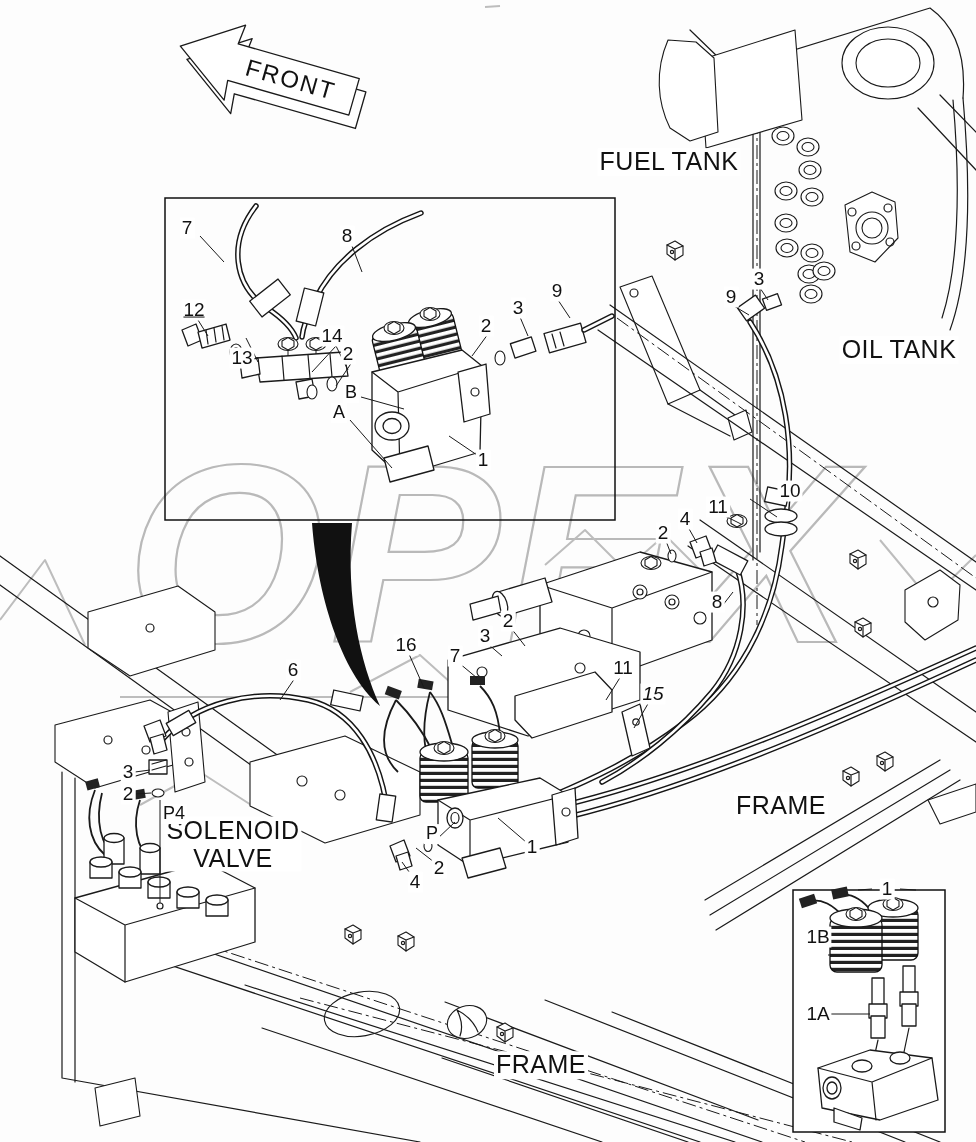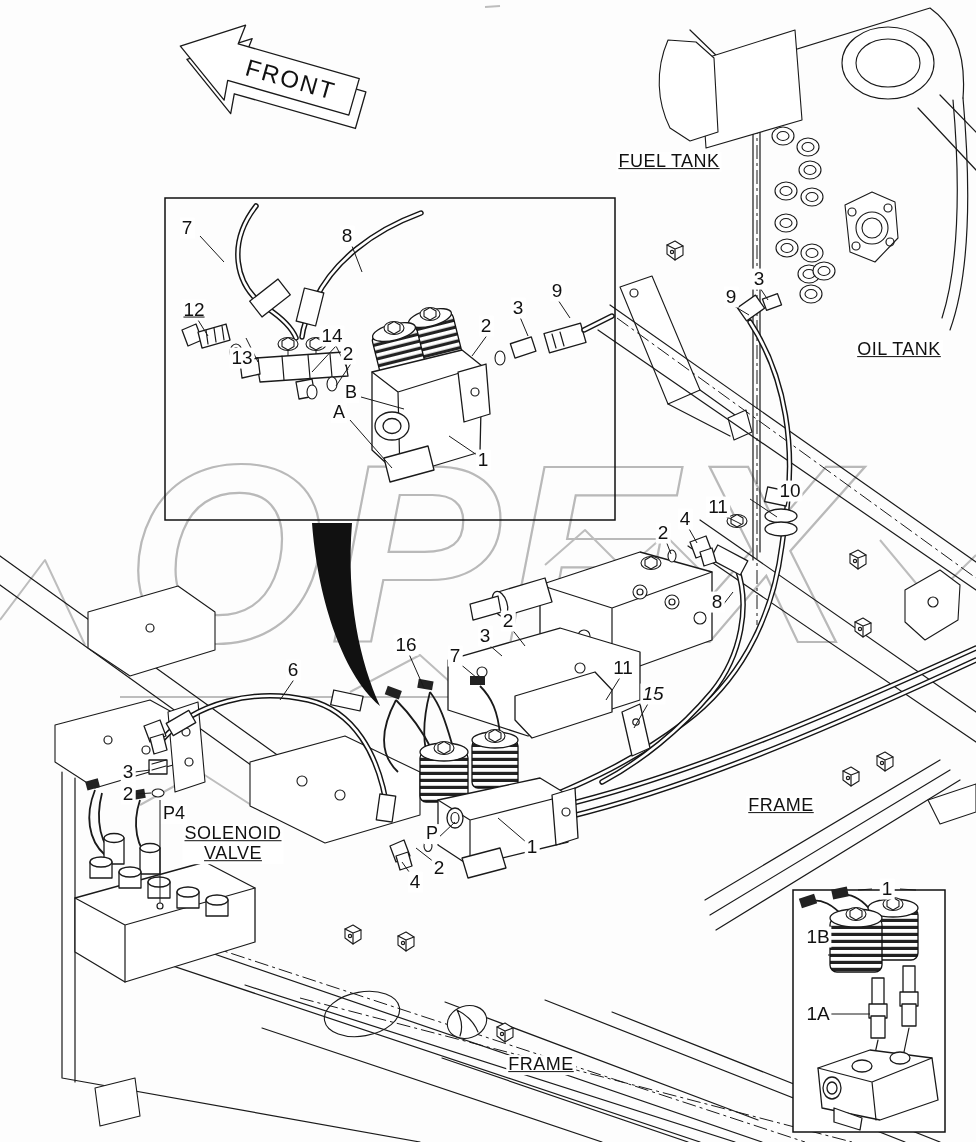--- a/index.html
+++ b/index.html
@@ -15,21 +15,21 @@
   .hose-o{stroke:#151515;stroke-width:5.5;fill:none;stroke-linecap:round;}
   .hose-i{stroke:#ffffff;stroke-width:2.6;fill:none;stroke-linecap:round;}
   .leader{stroke:#1a1a1a;stroke-width:1;fill:none;}
   .wm{fill:none;stroke:#b9b9b9;stroke-width:2.2;font-weight:bold;font-style:italic;
       letter-spacing:6px;font-family:"Liberation Sans",sans-serif;}
   .frontTxt{fill:#111;font-size:24px;letter-spacing:2px;font-family:"Liberation Sans",sans-serif;}
   #labels-layer{position:absolute;left:0;top:0;width:100%;height:100%;pointer-events:none;}
   .lbl{position:absolute;transform:translate(-50%,-50%);color:#111;background:#fff;
        padding:0 2px;line-height:1.1;white-space:pre;text-align:center;}
   .num{font-size:19px;}
-  .area{font-size:18px;letter-spacing:.5px;text-decoration:underline;}
+  .area{font-size:25px;letter-spacing:.5px;}
   .port{font-size:18px;}
 </style>
 </head>
 <body>
 
 <div id="stage">
 <svg width="976" height="1142" viewBox="0 0 976 1142" aria-hidden="true">
   <defs>
     <pattern id="stripes" width="8" height="7" patternUnits="userSpaceOnUse">
       <rect width="8" height="7" fill="#fff"></rect>

